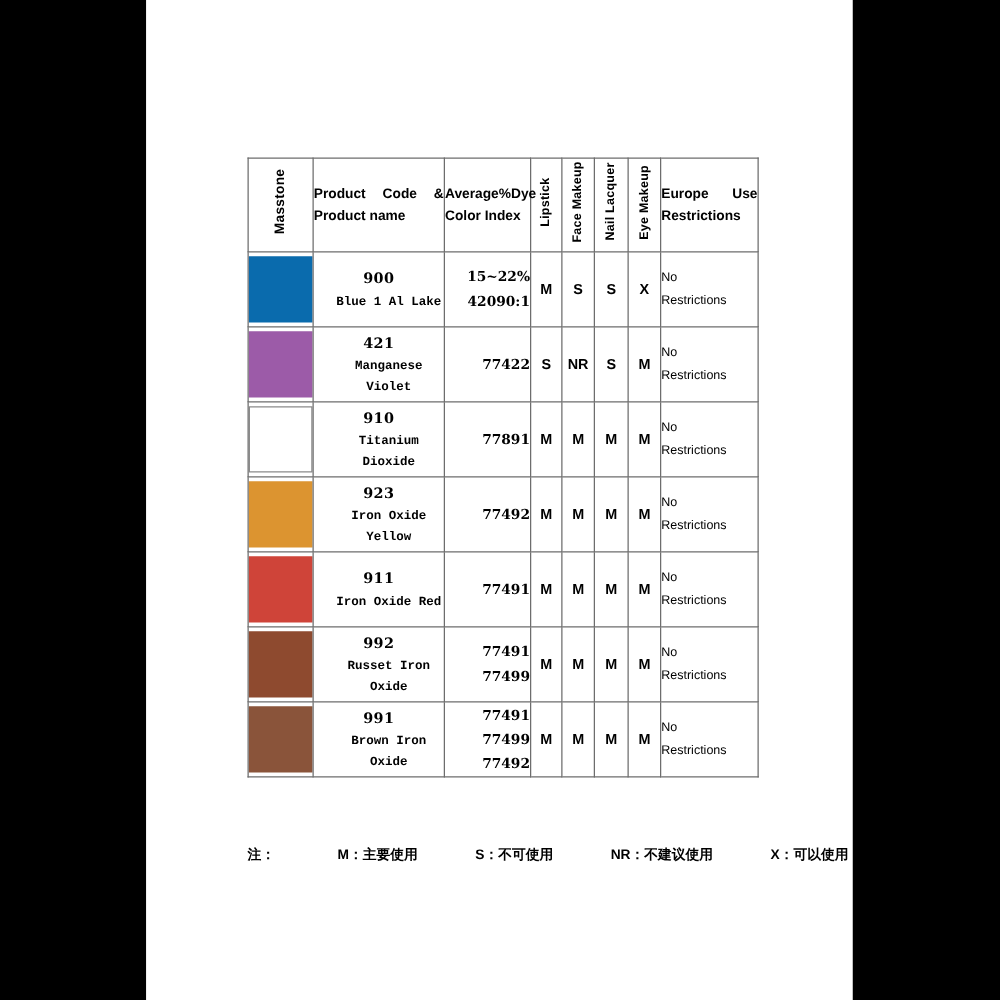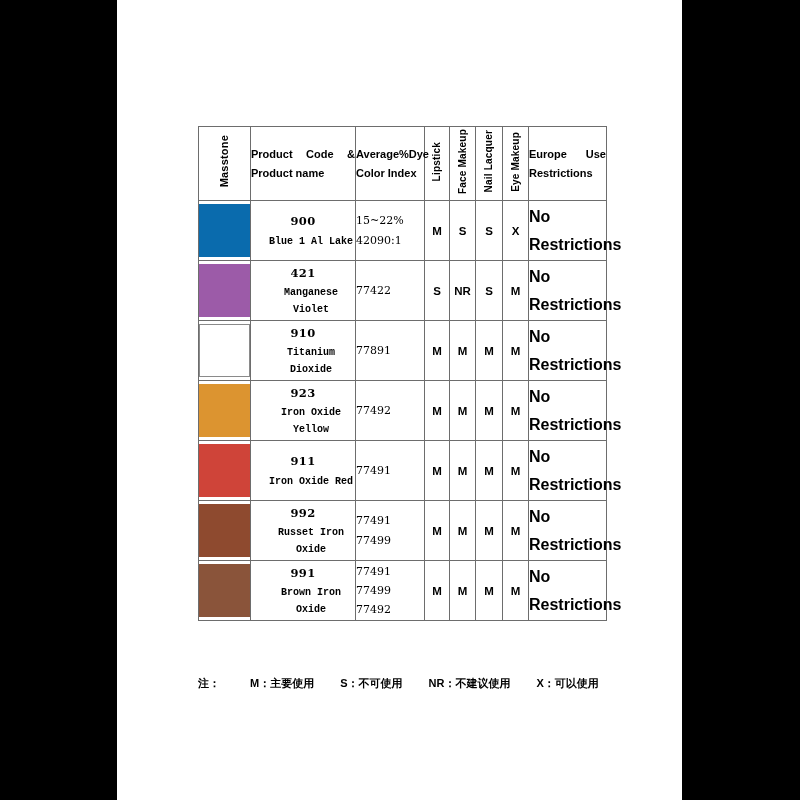--- a/index.html
+++ b/index.html
@@ -134,59 +134,59 @@
   .pname {
     display: block;
     font-size: 10px;
     font-weight: bold;
     line-height: 1.7;
     font-family: Liberation Mono, monospace;
     margin-left: 16px;
   }
 
   td.dye {
-    text-align: left;
-    font-size: 11px;
-    font-weight: normal;
+    text-align: right;
+    font-size: 11px;
+    font-weight: bold;
     line-height: 1.75;
     padding: 4px 3px;
     font-family: "DejaVu Serif", serif;
   }
   td.dye span { display: block; }
 
   td.mark {
     text-align: center;
     font-size: 11.5px;
     font-weight: bold;
     font-family: "Liberation Sans", sans-serif;
   }
 
   td.restrict {
     padding: 4px 8px;
-    font-size: 16px;
-    font-weight: bold;
+    font-size: 10px;
+    font-weight: normal;
     line-height: 1.75;
     font-family: "Liberation Sans", sans-serif;
   }
   td.restrict span { display: block; }
 
   
   .legend {
     position: absolute;
     left: 81px;
     top: 676px;
     width: 420px;
     font-size: 11px;
     font-weight: bold;
     color: #000;
     white-space: nowrap;
     font-family: "DejaVu Sans", sans-serif;
   }
   .legend .lg-note { margin-right: 30px; }
-  .legend .lg-item { margin-right: 26px; }
+  .legend .lg-item { margin-right: 26px; margin-left: 20px; }
   .legend .lg-key  { font-family: "Liberation Sans", sans-serif; }
 </style>
 </head>
 <body>
 
 <div class="page">
 
   <div class="bar bar-left"></div>
   <div class="bar bar-right"></div>
 

